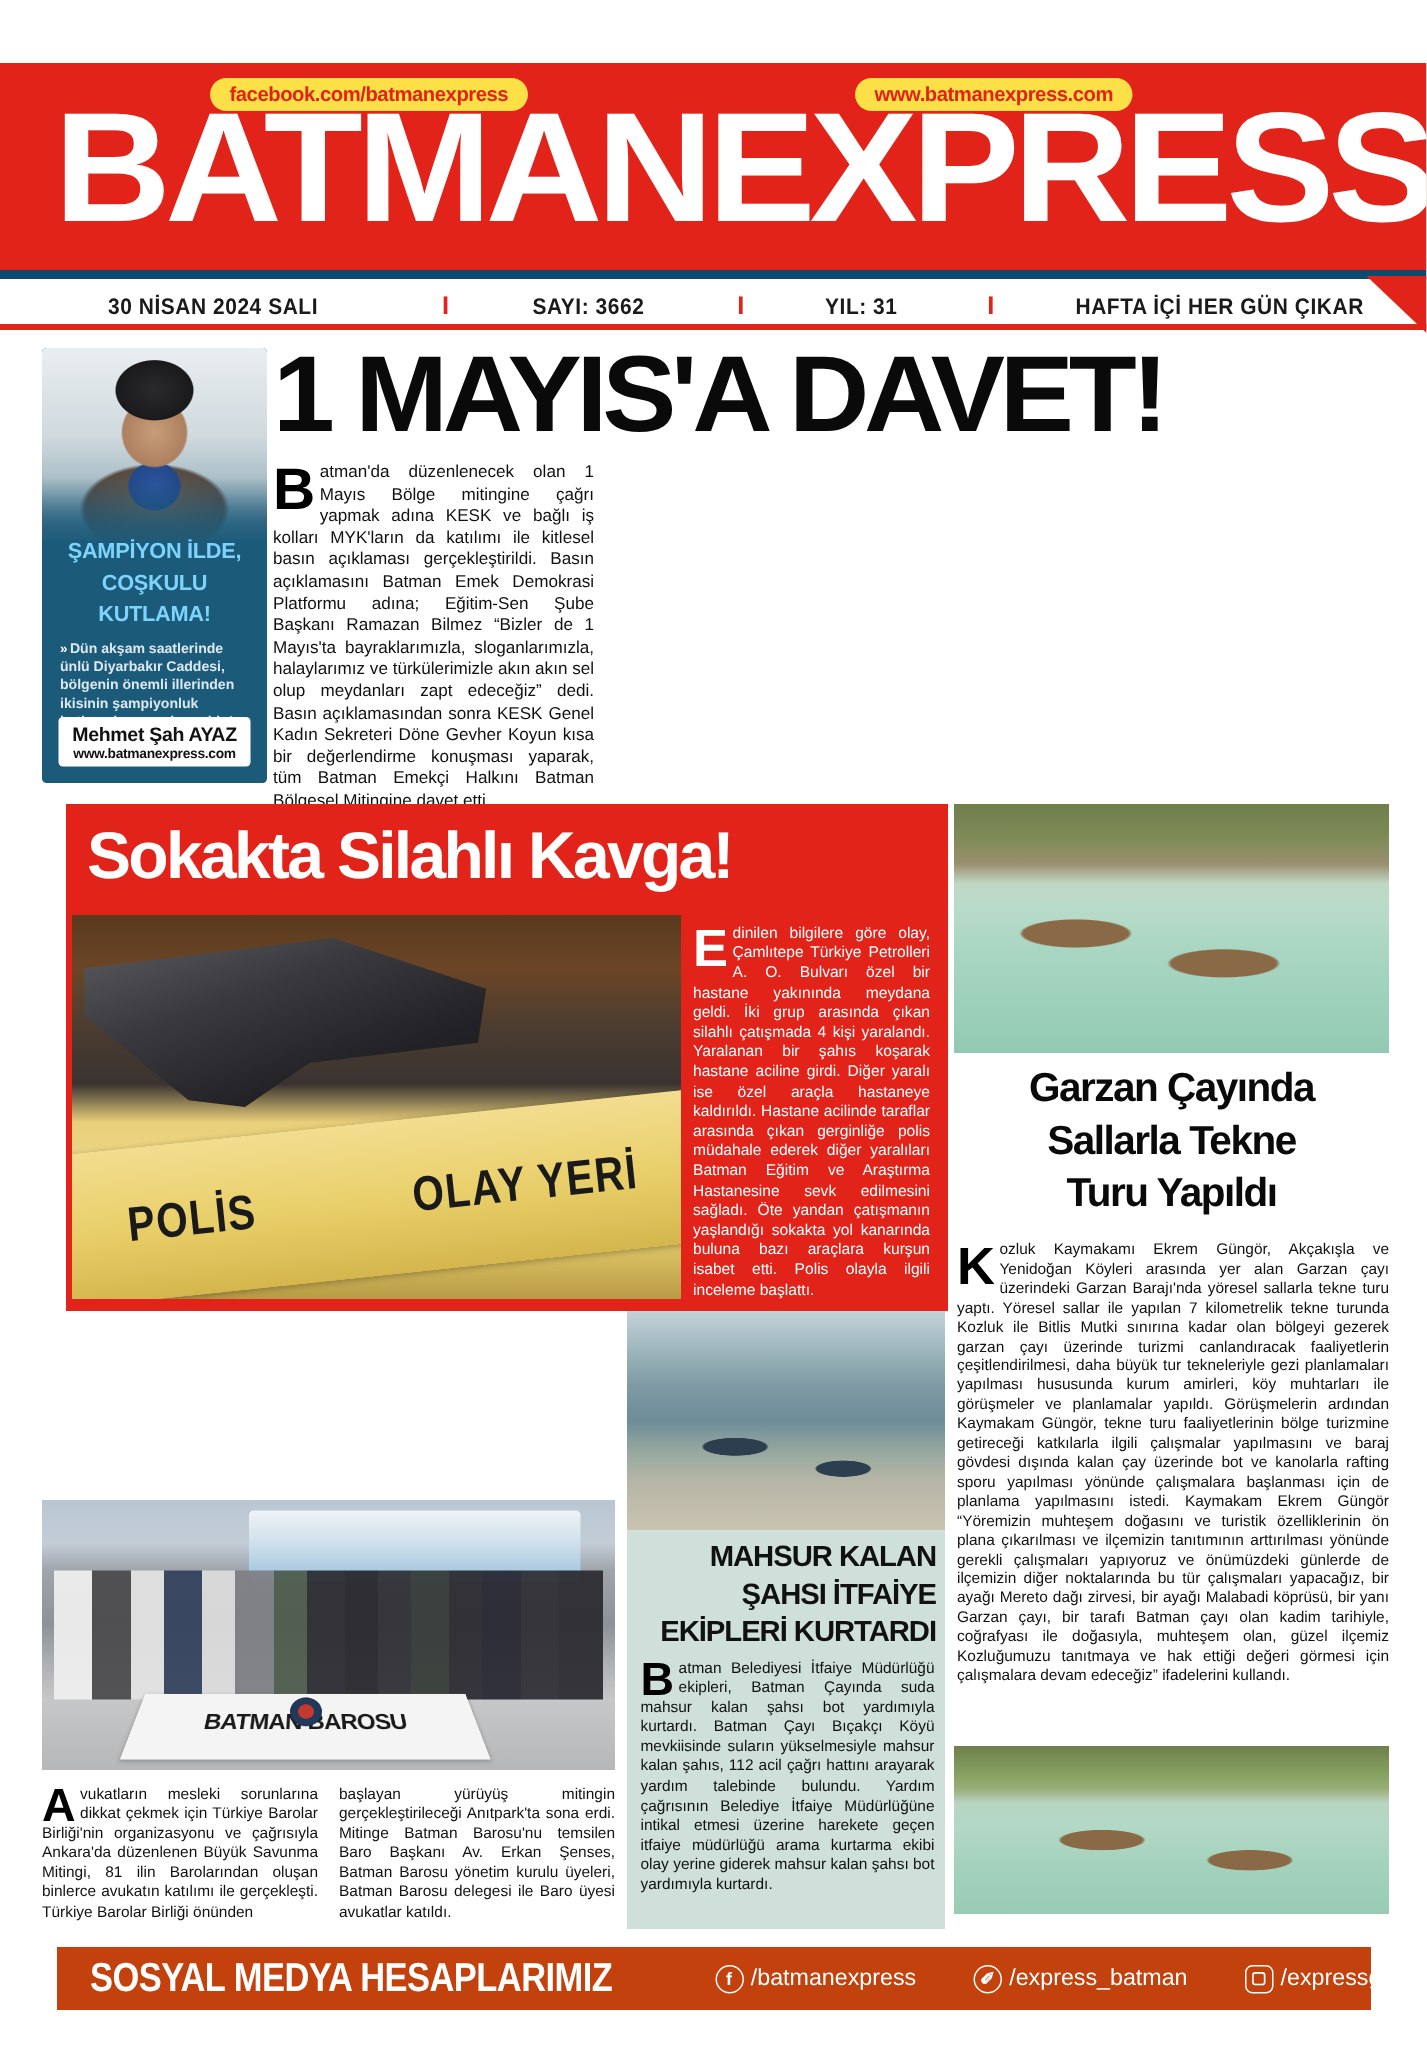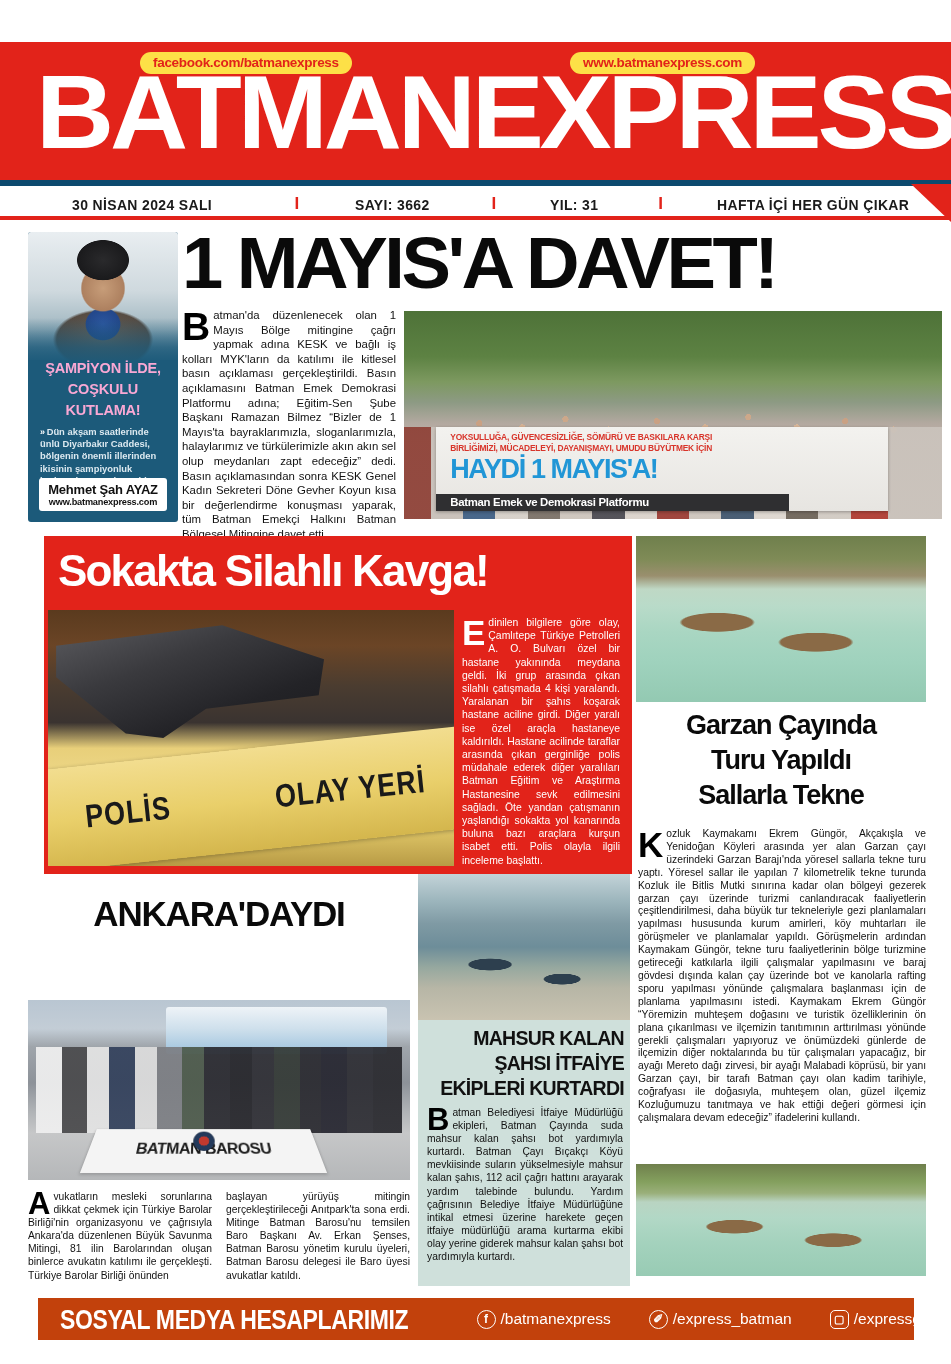--- a/index.html
+++ b/index.html
@@ -85,21 +85,21 @@
       radial-gradient(ellipse 28px 26px at 50% 72%, #2c56a0 0%, #23478a 60%, rgba(0,0,0,0) 64%),
       radial-gradient(ellipse 66px 40px at 50% 84%, #6d6155 0%, #564c43 70%, rgba(0,0,0,0) 76%),
       linear-gradient(180deg, #e9eef1 0%, #cfd9de 46%, #9fb6c0 76%, #47758e 100%);
   }
   .col-photo-fade {
     position: absolute; left: 0; top: 86px; width: 150px; height: 48px;
     background: linear-gradient(180deg, rgba(28,90,122,0) 0%, rgba(28,90,122,.75) 62%, #1c5a7a 100%);
   }
   .col-title {
     position: absolute; left: 8px; top: 126px; width: 134px;
-    text-align: center; color: #f9a8d4;
+    text-align: center; color: #7dd3fc;
     font-size: 14.5px; font-weight: 700; line-height: 21px;
     letter-spacing: -0.2px;
   }
   .col-sub {
     position: absolute; left: 12px; top: 194px; width: 128px;
     color: #dce9f0; font-size: 9.4px; line-height: 12.2px;
     font-weight: 600;
   }
   .col-sub .arrows { color: #ffffff; font-size: 9px; letter-spacing: -1px; }
   .col-name {
@@ -413,56 +413,45 @@
       <span>Dün akşam saatlerinde ünlü Diyarbakır Caddesi, bölgenin önemli illerinden ikisinin şampiyonluk kutlamalarına sahne oldu!</span></div>
     <div class="col-name">
       <div class="nm">Mehmet Şah AYAZ</div>
       <div class="url">www.batmanexpress.com</div>
     </div>
   </div>
 
   <div class="lead-head">1 MAYIS'A DAVET!</div>
   <div class="lead-body"><span class="drop">B</span><span>atman'da düzenlenecek olan 1 Mayıs Bölge mitingine çağrı yapmak adına KESK ve bağlı iş kolları MYK'ların da katılımı ile kitlesel basın açıklaması gerçekleştirildi. Basın açıklamasını Batman Emek Demokrasi Platformu adına; Eğitim-Sen Şube Başkanı Ramazan Bilmez “Bizler de 1 Mayıs'ta bayraklarımızla, sloganlarımızla, halaylarımız ve türkülerimizle akın akın sel olup meydanları zapt edeceğiz” dedi.  Basın açıklamasından sonra KESK Genel Kadın Sekreteri Döne Gevher Koyun kısa bir değerlendirme konuşması yaparak, tüm Batman Emekçi Halkını Batman Bölgesel Mitingine davet etti.</span></div>
 
-  <div class="lead-photo">
-    <div class="crowd"></div>
-    <div class="crowd-bodies"></div>
-    <div class="banner">
-      <div class="b1">YOKSULLUĞA, GÜVENCESİZLİĞE, SÖMÜRÜ VE BASKILARA KARŞI</div>
-      <div class="b1">BİRLİĞİMİZİ, MÜCADELEYİ, DAYANIŞMAYI, UMUDU BÜYÜTMEK İÇİN</div>
-      <div class="b2">HAYDİ 1 MAYIS'A!</div>
-      <div class="b3">Batman Emek ve Demokrasi Platformu</div>
-    </div>
-  </div>
 
   <div class="kavga">
     <div class="kavga-head">Sokakta Silahlı Kavga!</div>
     <div class="kavga-photo">
       <div class="gun"></div>
       <div class="tape">
         <span>POLİS</span>
         <span>OLAY YERİ</span>
       </div>
     </div>
     <div class="kavga-body"><span class="drop">E</span><span>dinilen bilgilere göre olay, Çamlıtepe Türkiye Petrolleri A. O. Bulvarı özel bir hastane yakınında meydana geldi. İki grup arasında çıkan silahlı çatışmada 4 kişi yaralandı. Yaralanan bir şahıs koşarak hastane aciline girdi. Diğer yaralı ise özel araçla hastaneye kaldırıldı. Hastane acilinde taraflar arasında çıkan gerginliğe polis müdahale ederek diğer yaralıları Batman Eğitim ve Araştırma Hastanesine sevk edilmesini sağladı. Öte yandan çatışmanın yaşlandığı sokakta yol kanarında buluna bazı araçlara kurşun isabet etti. Polis olayla ilgili inceleme başlattı.</span></div>
   </div>
 
   <div class="garzan">
     <div class="garzan-photo1"></div>
     <div class="garzan-head">
       <div>Garzan Çayında</div>
+      <div>Sallarla Tekne</div>
       <div>Turu Yapıldı</div>
-      <div>Sallarla Tekne</div>
     </div>
     <div class="garzan-body"><span class="drop">K</span><span>ozluk Kaymakamı Ekrem Güngör, Akçakışla ve Yenidoğan Köyleri arasında yer alan Garzan çayı üzerindeki Garzan Barajı'nda yöresel sallarla tekne turu yaptı. Yöresel sallar ile yapılan 7 kilometrelik tekne turunda Kozluk ile Bitlis Mutki sınırına kadar olan bölgeyi gezerek garzan çayı üzerinde turizmi canlandıracak faaliyetlerin çeşitlendirilmesi, daha büyük tur tekneleriyle gezi planlamaları yapılması hususunda kurum amirleri, köy muhtarları ile görüşmeler ve planlamalar yapıldı. Görüşmelerin ardından Kaymakam Güngör, tekne turu faaliyetlerinin bölge turizmine getireceği katkılarla ilgili çalışmalar yapılmasını ve baraj gövdesi dışında kalan çay üzerinde bot ve kanolarla rafting sporu yapılması yönünde çalışmalara başlanması için de planlama yapılmasını istedi. Kaymakam Ekrem Güngör “Yöremizin muhteşem doğasını ve turistik özelliklerinin ön plana çıkarılması ve ilçemizin tanıtımının arttırılması yönünde gerekli çalışmaları yapıyoruz ve önümüzdeki günlerde de ilçemizin diğer noktalarında bu tür çalışmaları yapacağız, bir ayağı Mereto dağı zirvesi, bir ayağı Malabadi köprüsü, bir yanı Garzan çayı, bir tarafı Batman çayı olan kadim tarihiyle, coğrafyası ile doğasıyla, muhteşem olan, güzel ilçemiz Kozluğumuzu tanıtmaya ve hak ettiği değeri görmesi için çalışmalara devam edeceğiz” ifadelerini kullandı.</span></div>
     <div class="garzan-photo2"></div>
   </div>
 
   <div class="baro-head">
-    <div>ANKARA'DAYDI</div>
   </div>
   <div class="baro-photo">
     <div class="baro-truck"></div>
     <div class="baro-people"></div>
     <div class="baro-banner">
       <div class="baro-seal"></div>
       <span>BATMAN BAROSU</span>
     </div>
   </div>
   <div class="baro-body">

